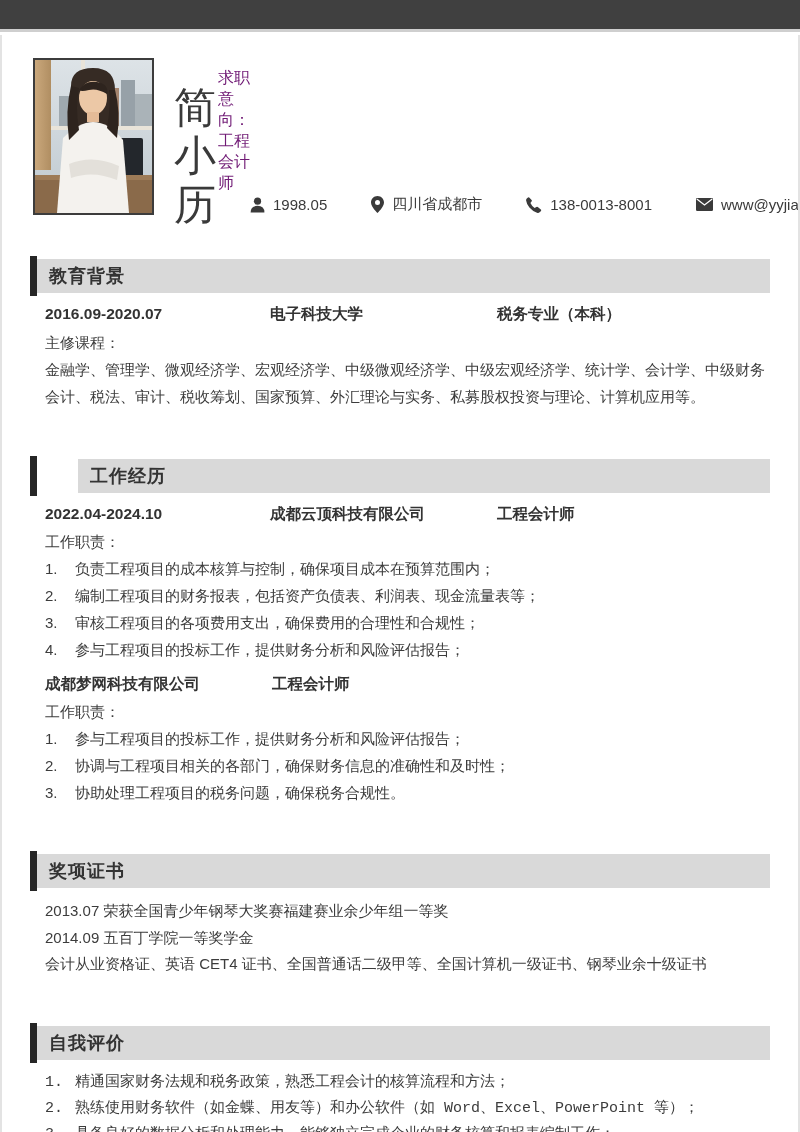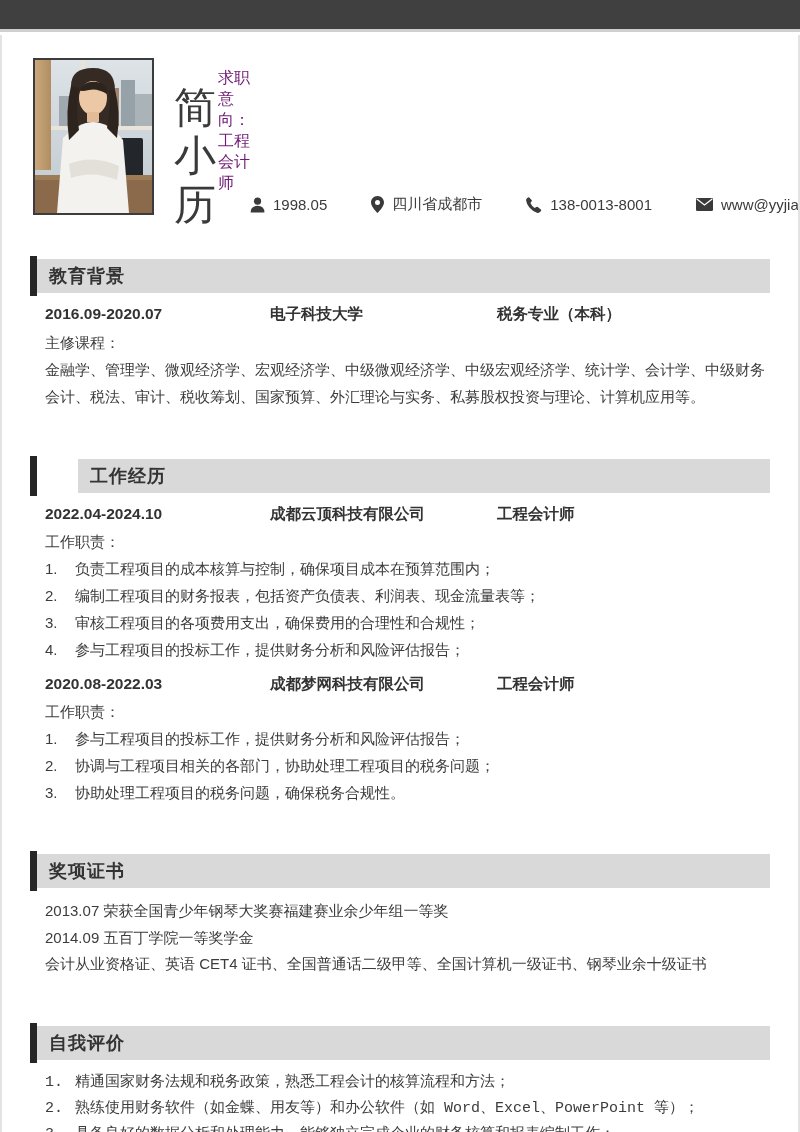--- a/index.html
+++ b/index.html
@@ -202,28 +202,27 @@
         <ol class="num-list">
           <li>负责工程项目的成本核算与控制，确保项目成本在预算范围内；</li>
           <li>编制工程项目的财务报表，包括资产负债表、利润表、现金流量表等；</li>
           <li>审核工程项目的各项费用支出，确保费用的合理性和合规性；</li>
           <li>参与工程项目的投标工作，提供财务分析和风险评估报告；</li>
         </ol>
       </div>
 
       <div class="body-block job-block">
         <div class="triple-row">
-          <span class="c1">2020.08-2022.03</span>
           <span class="c2">成都梦网科技有限公司</span>
           <span class="c3">工程会计师</span>
         </div>
         <div class="label-line">工作职责：</div>
         <ol class="num-list">
           <li>参与工程项目的投标工作，提供财务分析和风险评估报告；</li>
-          <li>协调与工程项目相关的各部门，协助处理工程项目的税务问题；</li>
+          <li>协调与工程项目相关的各部门，确保财务信息的准确性和及时性；</li>
           <li>协助处理工程项目的税务问题，确保税务合规性。</li>
         </ol>
       </div>
     </div>
 
     <div class="sec-awards">
       <div class="section-bar">
         <div class="bg">
             <span>奖项证书</span>
           </div>

